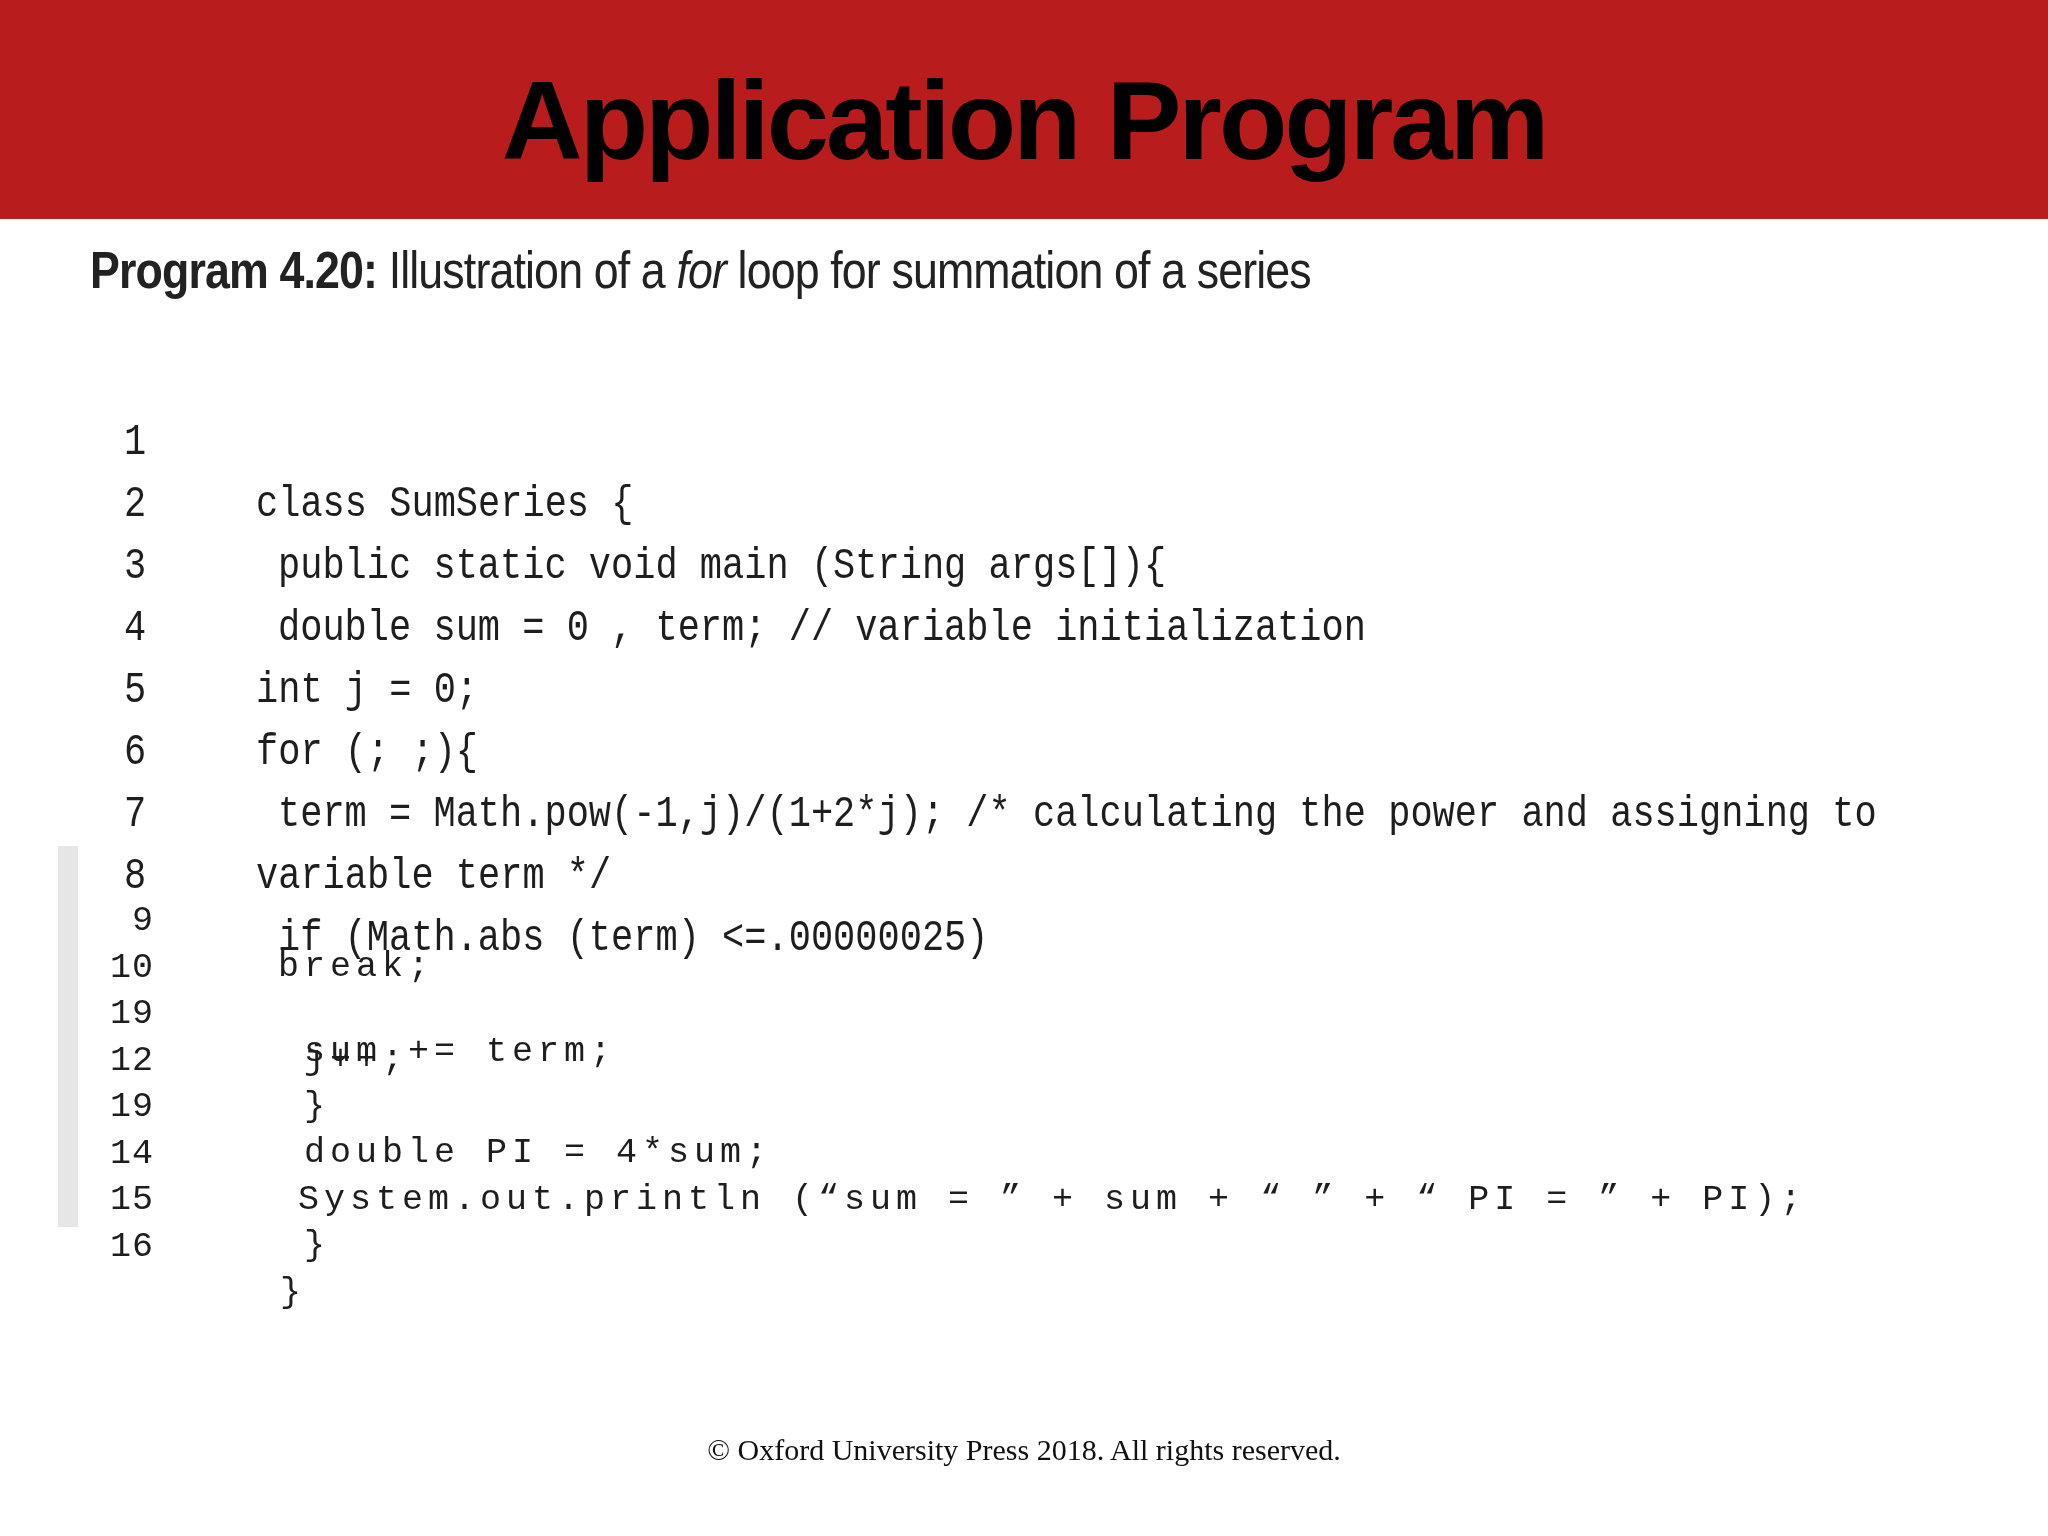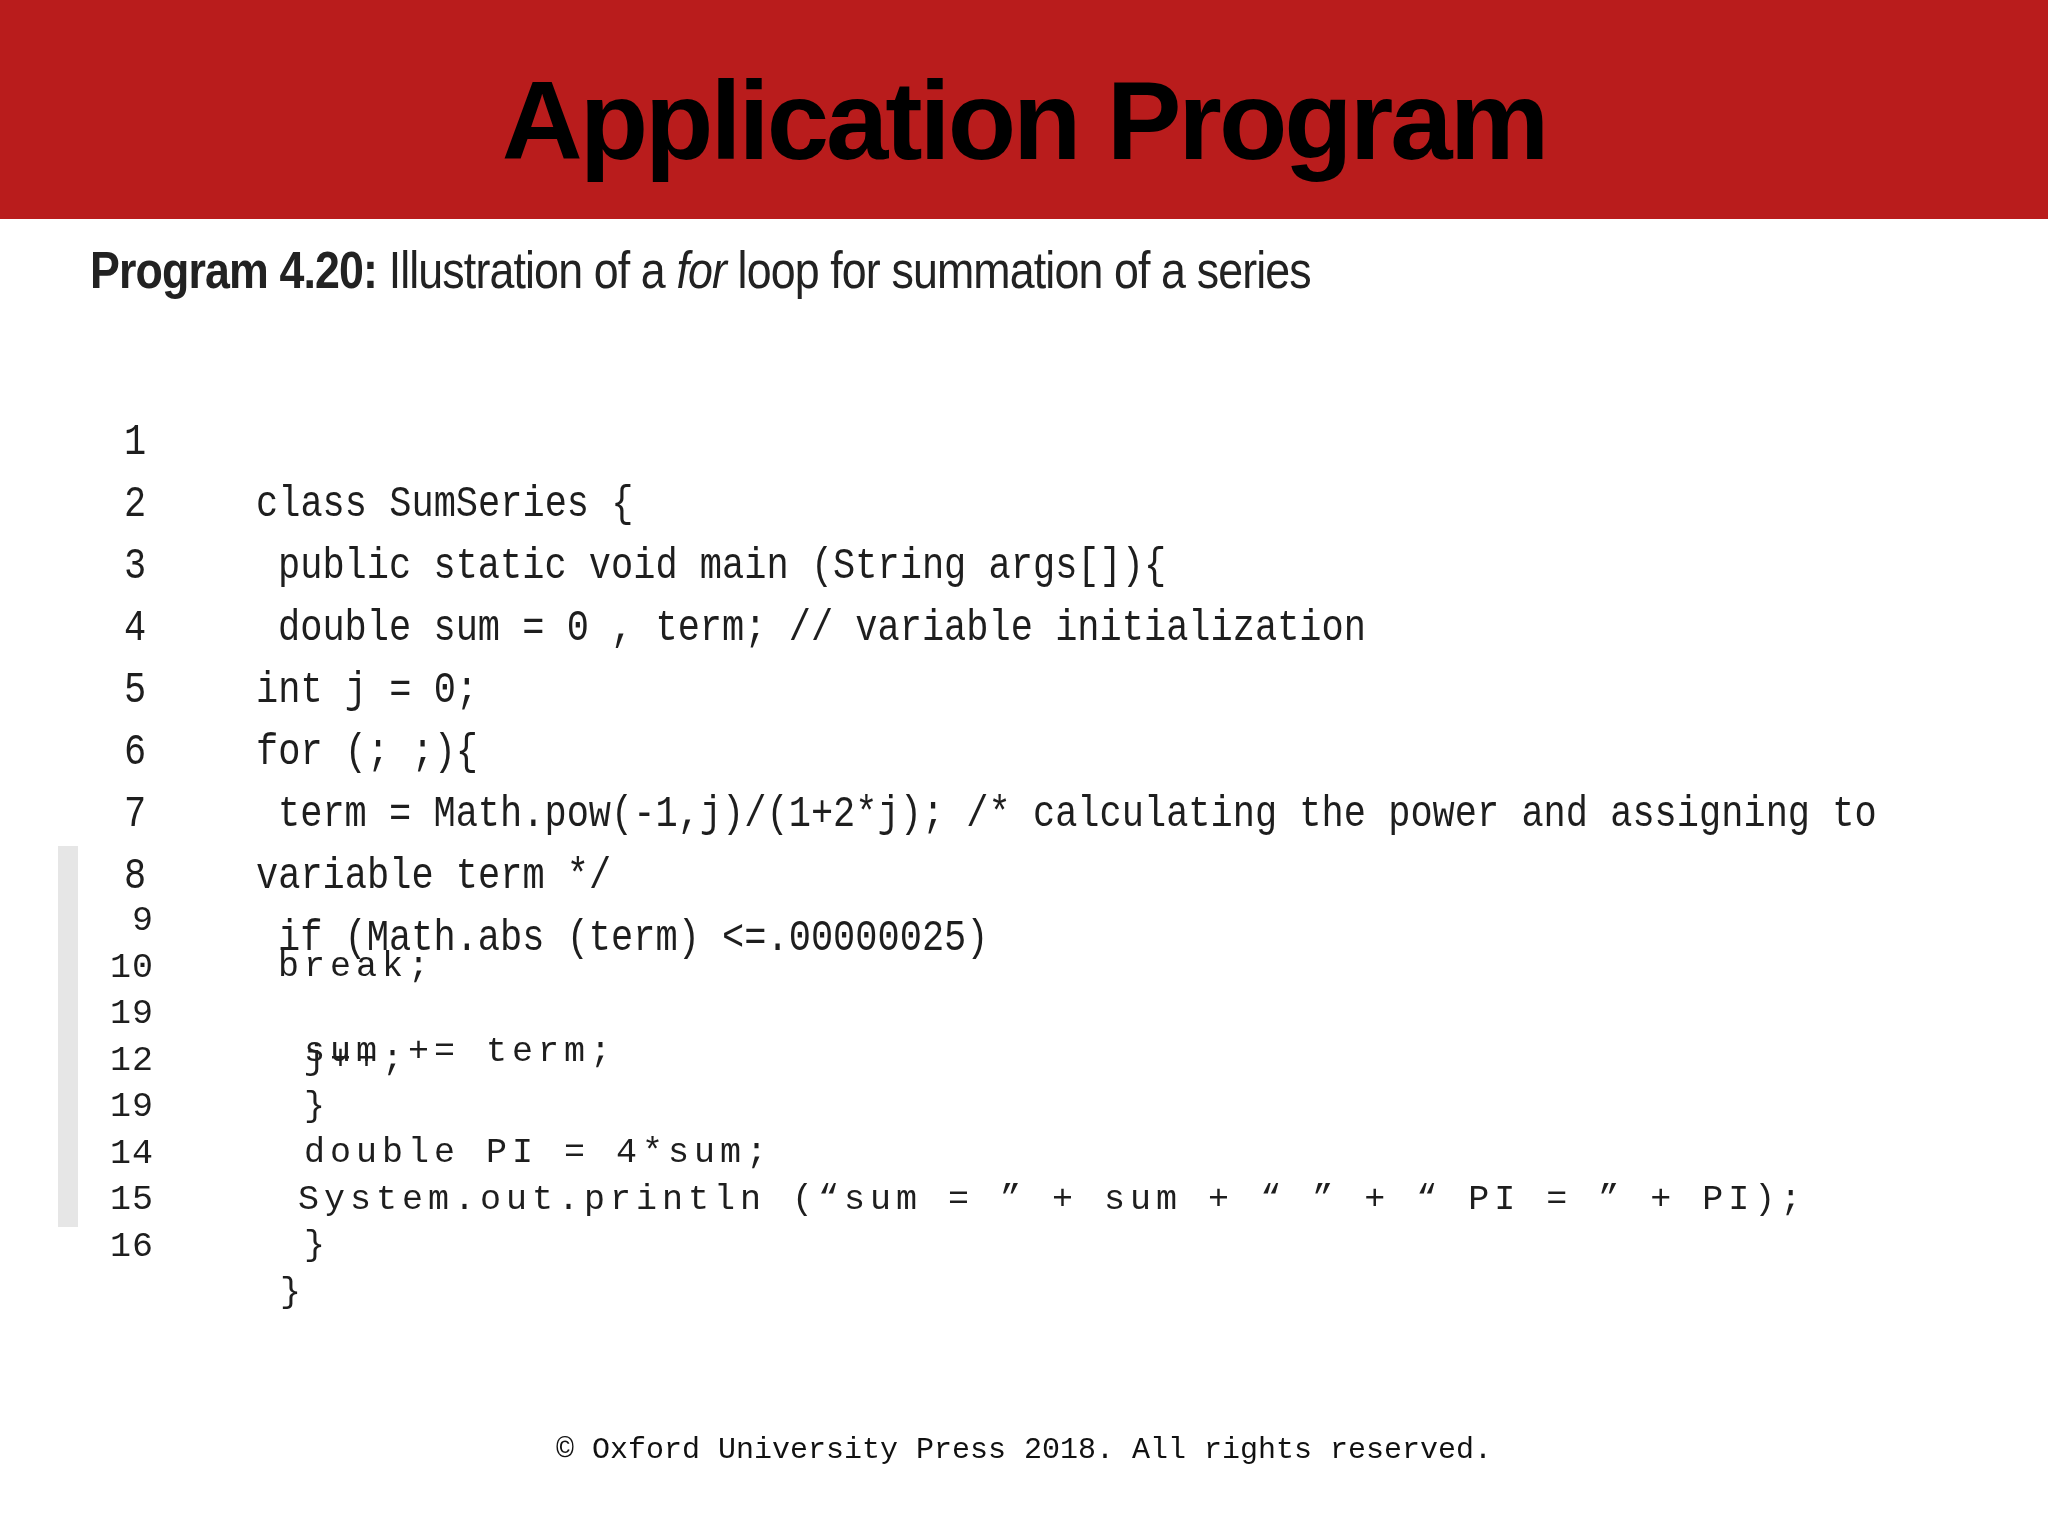--- a/index.html
+++ b/index.html
@@ -137,21 +137,21 @@
     .code-b .txt.l14 { left: 278px; margin-left: 20px; }
     .code-b .txt.l15 { left: 304px; }
     .code-b .txt.l16 { left: 280px; }
 
     .footer {
       position: absolute;
       left: 0;
       width: 2048px;
       top: 1430px;
       text-align: center;
-      font-family: Liberation Mono, monospace;
+      font-family: Liberation Serif, serif;
       font-size: 30px;
       line-height: 40px;
       color: #111111;
     }
   </style>
 </head>
 <body>
 
 <div class="header">
   <h1 class="title">Application Program</h1>

